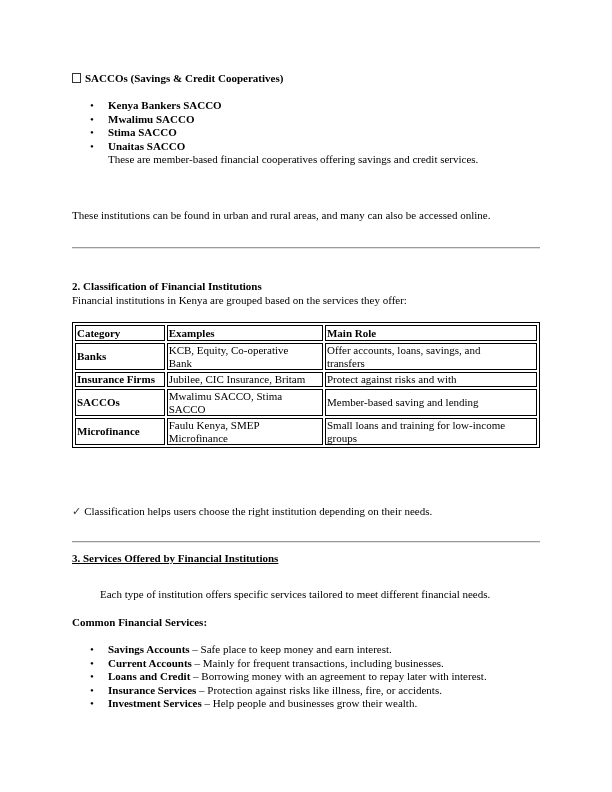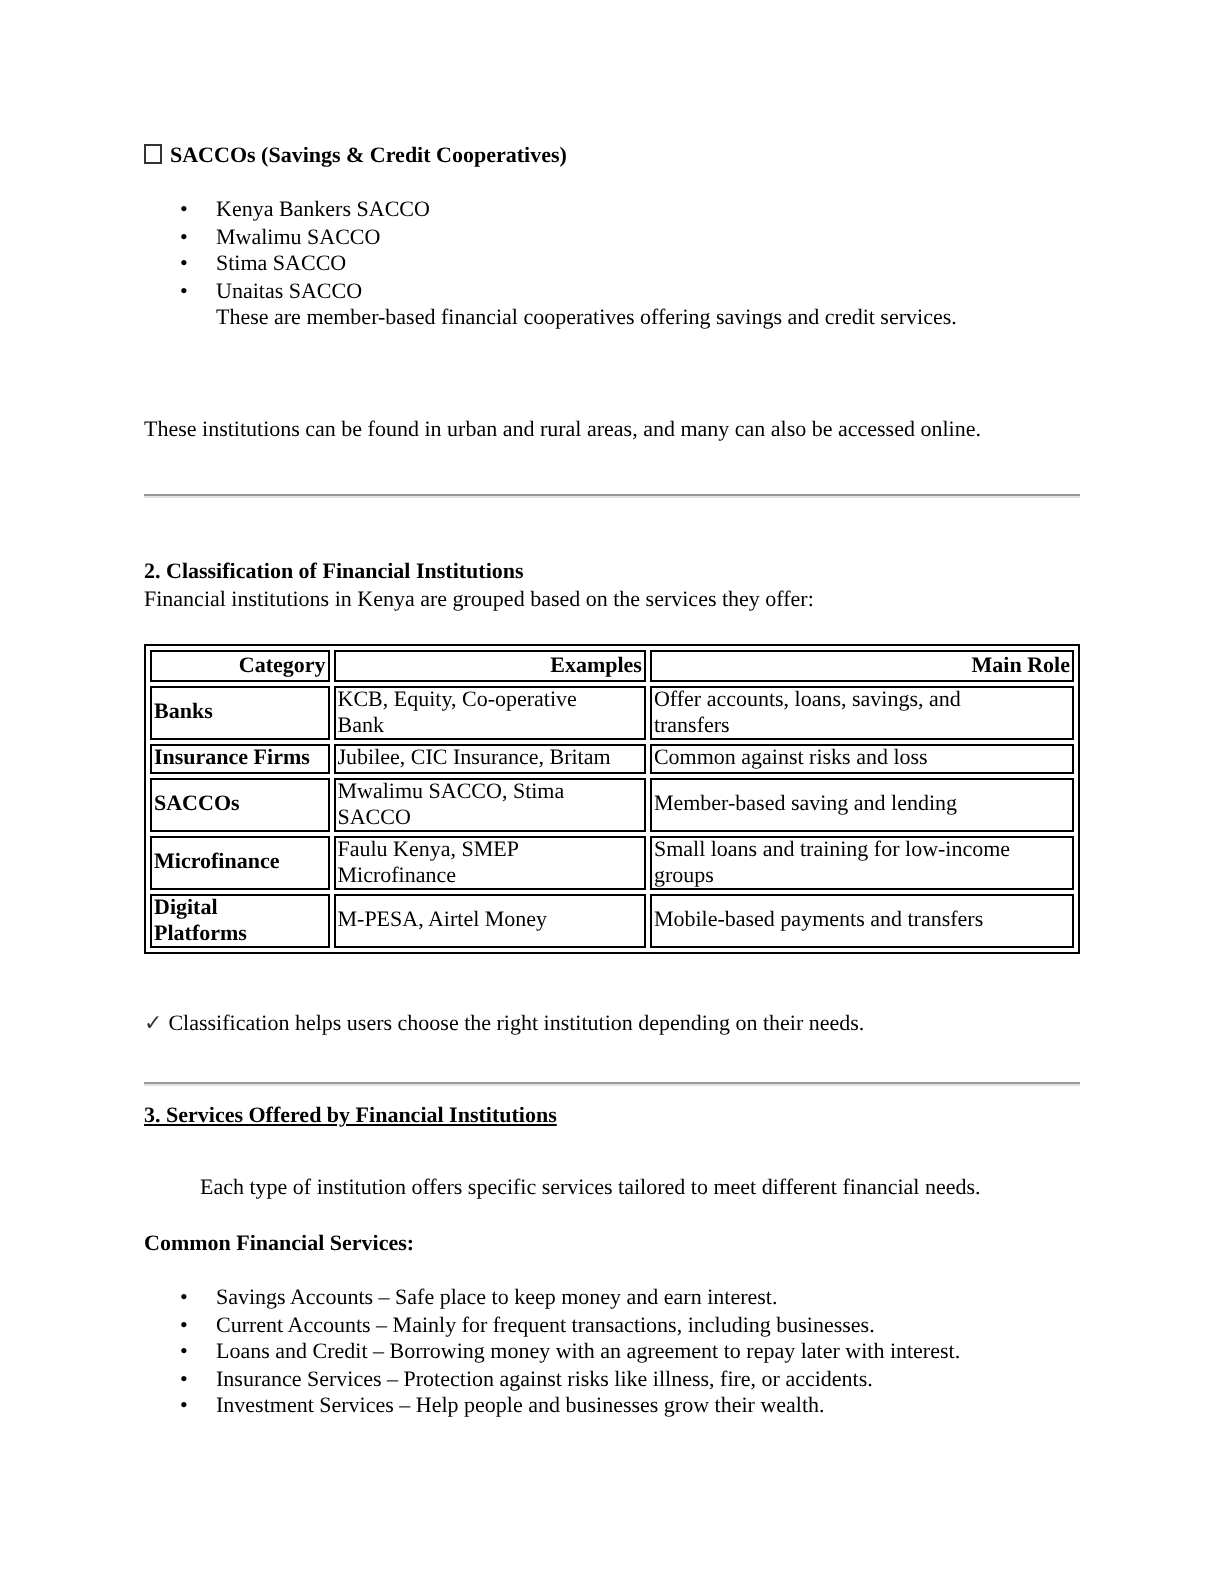--- a/index.html
+++ b/index.html
@@ -10,21 +10,21 @@
     body {
       width: 612px;
       height: 792px;
       position: relative;
       overflow: hidden;
       font-family: "Liberation Serif", "DejaVu Serif", serif;
       color: #000;
       font-size: 11px;
     }
     .page { position: absolute; left: 0; top: 0; width: 560px; height: 792px; }
-    .bold { font-weight: normal; }
+    .bold { font-weight: bold; }
 
     .heading {
       position: absolute;
       left: 72px;
       font-weight: bold;
       font-size: 11px;
       white-space: nowrap;
     }
     .para {
       position: absolute;
@@ -74,21 +74,21 @@
     }
     table.grid th, table.grid td {
       border: 1px solid #000;
       padding: 0 1px;
       vertical-align: middle;
       line-height: 12.5px;
     }
     table.grid th {
       font-family: "Liberation Serif", "DejaVu Serif", serif;
       font-weight: bold;
-      text-align: right;
+      text-align: left;
       height: 14px;
     }
     table.grid td.cat {
       font-family: "Liberation Serif", "DejaVu Serif", serif;
       font-weight: bold;
       white-space: nowrap;
     }
     table.grid td.txt {
       font-family: "Liberation Serif", "DejaVu Serif", serif;
     }
@@ -147,36 +147,31 @@
     </thead>
     <tbody>
       <tr class="r-two">
         <td class="cat">Banks</td>
         <td class="txt"><span>KCB, Equity, Co-operative</span><br><span>Bank</span></td>
         <td class="txt"><span>Offer accounts, loans, savings, and</span><br><span>transfers</span></td>
       </tr>
       <tr class="r-one">
         <td class="cat">Insurance Firms</td>
         <td class="txt">Jubilee, CIC Insurance, Britam</td>
-        <td class="txt">Common against risks and loss</td>
+        <td class="txt">Protect against risks and with</td>
       </tr>
       <tr class="r-two">
         <td class="cat">SACCOs</td>
         <td class="txt"><span>Mwalimu SACCO, Stima</span><br><span>SACCO</span></td>
         <td class="txt">Member-based saving and lending</td>
       </tr>
       <tr class="r-two">
         <td class="cat">Microfinance</td>
         <td class="txt"><span>Faulu Kenya, SMEP</span><br><span>Microfinance</span></td>
         <td class="txt"><span>Small loans and training for low-income</span><br><span>groups</span></td>
-      </tr>
-      <tr class="r-two">
-        <td class="cat"><span>Digital</span><br><span>Platforms</span></td>
-        <td class="txt">M-PESA, Airtel Money</td>
-        <td class="txt">Mobile-based payments and transfers</td>
       </tr>
     </tbody>
   </table>
 
   <div class="para" style="top:505px;">
     <span class="check-icon">✓</span><span>Classification helps users choose the right institution depending on their needs.</span>
   </div>
 
   <div class="hr" style="top:541px;"></div>
 

